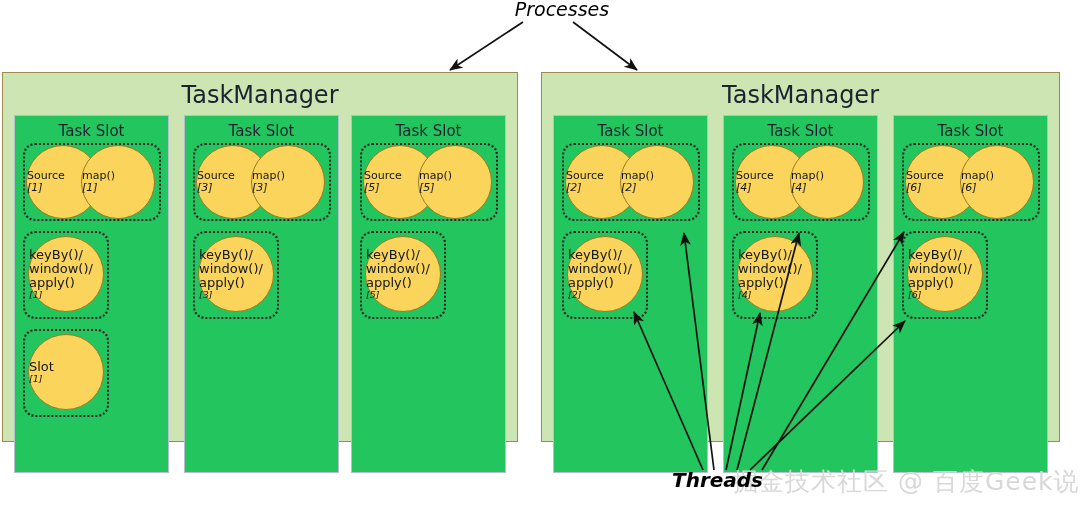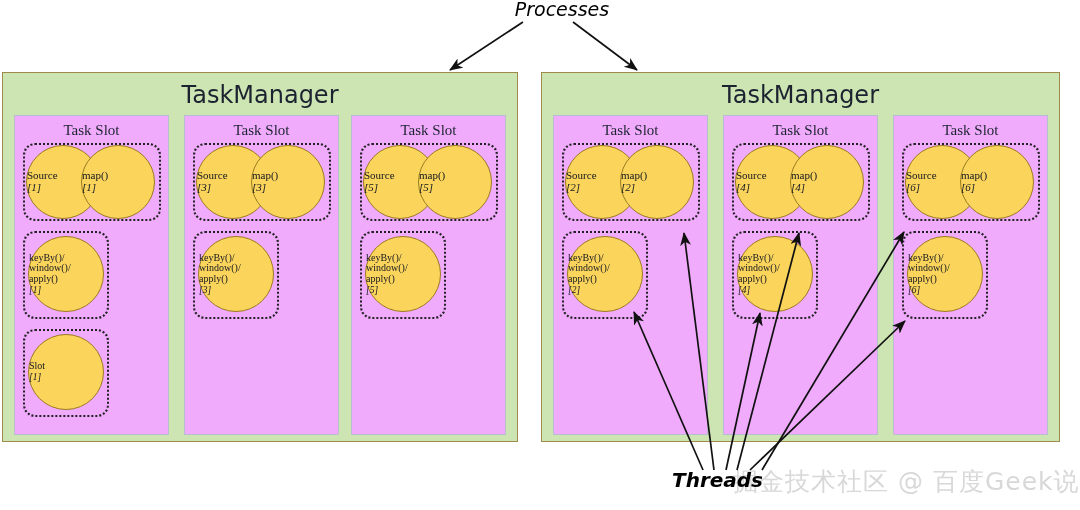--- a/index.html
+++ b/index.html
@@ -25,24 +25,23 @@
   }
   .tm-left{left:2px;width:516px;}
   .tm-right{left:541px;width:519px;}
   .tm-title{
     position:absolute;left:0;top:8px;width:100%;
     text-align:center;font-size:24px;color:#1c2330;
   }
 
   
   .slot{
-    position:absolute;top:42px;height:320px;
-    background:#f0abfc;border:1.2px solid #b6bed0;
+    position:absolute;top:42px;height:358px;
+    background:#22c55e;border:1.2px solid #b6bed0;
     box-sizing:border-box;
-    font-family:Liberation Serif, serif;
   }
   .slot-title{
     position:absolute;left:0;top:6px;width:100%;
     text-align:center;font-size:15px;color:#1c2330;
   }
 
   
   .chain{
     position:absolute;box-sizing:border-box;
     border:2px dotted #222;border-radius:12px;
@@ -52,21 +51,21 @@
   
   .circle{
     position:absolute;border-radius:50%;
     background:#fbd45c;border:1.1px solid #9a7c1f;
     box-sizing:border-box;
     display:flex;flex-direction:column;align-items:flex-start;justify-content:center;
     text-align:center;color:#11161f;line-height:1.08;
   }
   .circle .nm{font-size:11px;}
   .circle .idx{font-size:11px;font-style:italic;}
-  .circle.small .nm{font-size:10px;}
+  .circle.small .nm{font-size:13px;}
   .circle.small .idx{font-size:9.5px;font-style:italic;}
 
   
   .threads-label{
     position:absolute;left:672px;top:468px;
     font-size:20px;font-style:italic;font-weight:bold;color:#000;
     white-space:nowrap;
   }
 
   

